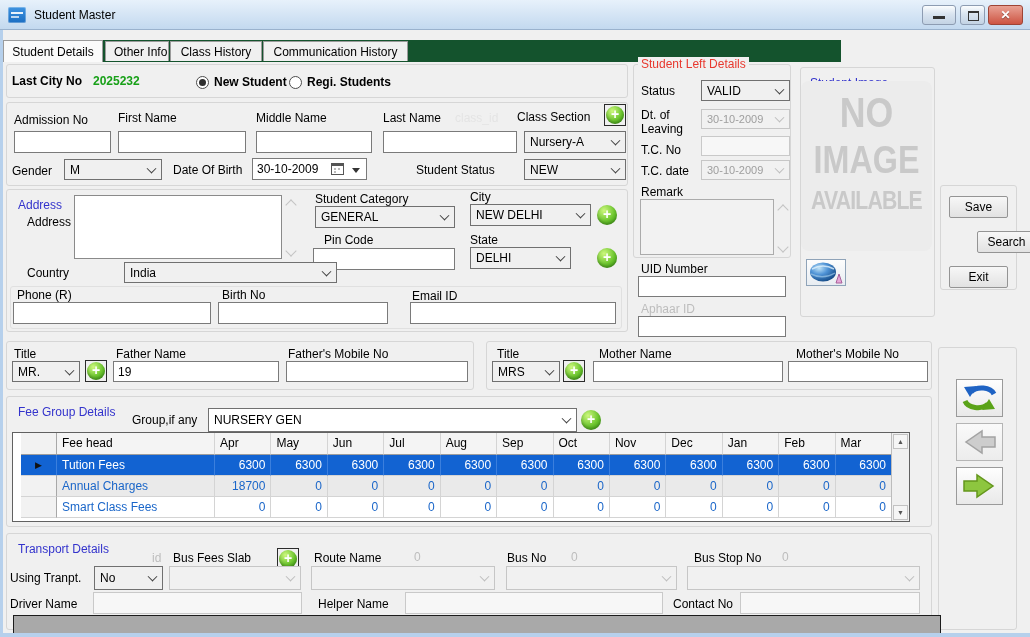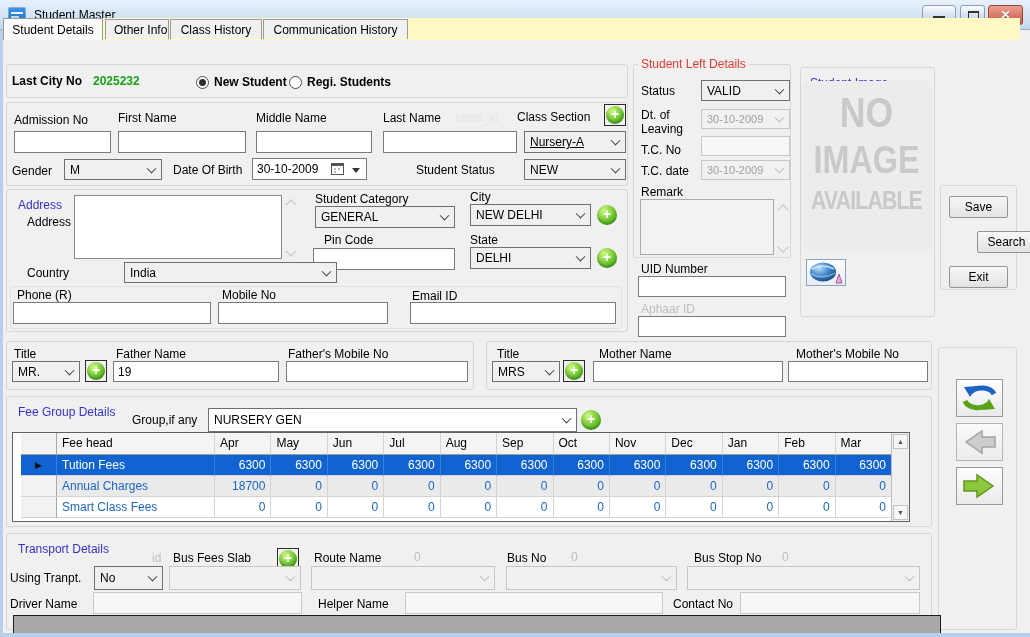--- a/index.html
+++ b/index.html
@@ -18,21 +18,21 @@
   .appicon:after{content:"";position:absolute;left:3px;top:9px;width:8px;height:2px;background:#fff;opacity:.7;}
   .wtitle{position:absolute;left:34px;top:8px;font-size:12px;}
   .capbtn{position:absolute;top:5px;height:20px;border:1px solid #8d9cb2;border-radius:3px;
     background:linear-gradient(#fbfdfe,#d9e4f0 45%,#c3d3e4);box-sizing:border-box;cursor:default;}
   .glyph-min{position:absolute;left:50%;bottom:5px;width:12px;height:3px;margin-left:-6px;background:#333;}
   .glyph-max{position:absolute;left:50%;top:50%;width:9px;height:7px;margin:-4px 0 0 -5px;
     border:1px solid #333;border-top-width:2px;}
   .glyph-x{color:#fff;font-weight:bold;font-size:12px;line-height:18px;text-align:center;display:block;
     text-shadow:0 1px 1px rgba(0,0,0,.4);}
   
-  .tabstrip{position:absolute;left:3px;top:18px;width:1017px;height:22px;background:#fef9c3;}
+  .tabstrip{position:absolute;left:3px;top:40px;width:838px;height:22px;background:#14532d;}
   .tab{position:absolute;top:1px;height:20px;line-height:20px;padding:0 8px;background:#f0f0f0;
     border:1px solid #9b9b9b;border-bottom:none;box-sizing:border-box;white-space:nowrap;}
   .tab.active{top:0;height:22px;line-height:22px;background:#fafafa;z-index:2;}
   
   .lbl{position:absolute;white-space:nowrap;}
   .bold{font-weight:bold;}
   .gb{position:absolute;border:1px solid #d6d6d6;border-radius:3px;box-sizing:border-box;}
   .gb-title{position:absolute;background:#f0f0f0;padding:0 3px;white-space:nowrap;}
   .blue-t{color:var(--title-blue,#3333cc);margin-top:16px;}
   .red-t{color:var(--title-red,#e8382e);}
@@ -145,21 +145,21 @@
   <span class="lbl" style="left:383px;top:111px;">Last Name</span>
   <span class="lbl ghost" style="left:455px;top:111px;">class_id</span>
   <span class="lbl" style="left:517px;top:110px;">Class Section</span>
   <span class="plusbox" style="left:604px;top:104px;">
       <span class="plus">+</span>
     </span>
   <input class="tb" style="left: 14px; top: 131px; width: 97px; height: 22px;">
   <input class="tb" style="left: 118px; top: 131px; width: 128px; height: 22px;">
   <input class="tb" style="left: 256px; top: 131px; width: 116px; height: 22px;">
   <input class="tb" style="left: 383px; top: 131px; width: 134px; height: 22px;">
-  <div class="combo" style="left:524px;top:131px;width:102px;height:22px;text-decoration:underline;">
+  <div class="combo" style="left:524px;top:131px;width:102px;height:22px;">
       <span>Nursery-A</span>
       <span class="chev"></span>
     </div>
 
   <span class="lbl" style="left:12px;top:164px;">Gender</span>
   <div class="combo" style="left:64px;top:159px;width:98px;height:21px;">
       <span>M</span>
       <span class="chev"></span>
     </div>
   <span class="lbl" style="left:173px;top:163px;">Date Of Birth</span>
@@ -188,35 +188,35 @@
     </div>
   <span class="lbl" style="left:470px;top:190px;">City</span>
   <div class="combo" style="left:470px;top:204px;width:121px;height:22px;">
       <span>NEW DELHI</span>
       <span class="chev"></span>
     </div>
   <span class="plus free" style="left:597px;top:205px;">+</span>
   <span class="lbl" style="left:324px;top:233px;">Pin Code</span>
   <input class="tb" style="left: 313px; top: 248px; width: 142px; height: 22px;">
   <span class="lbl" style="left:470px;top:233px;">State</span>
-  <div class="combo" style="left:470px;top:247px;width:121px;height:22px;">
+  <div class="combo" style="left:470px;top:247px;width:101px;height:22px;">
       <span>DELHI</span>
       <span class="chev"></span>
     </div>
   <span class="plus free" style="left:597px;top:248px;">+</span>
   <span class="lbl" style="left:27px;top:266px;">Country</span>
   <div class="combo" style="left:84px;top:262px;width:213px;height:21px;margin-left:40px;">
       <span>India</span>
       <span class="chev"></span>
     </div>
 
   <div class="gb" style="left:10px;top:286px;width:612px;height:43px;border-color:#e0e0e0;"></div>
   <span class="lbl" style="left:17px;top:288px;">Phone (R)</span>
   <input class="tb" style="left: 13px; top: 302px; width: 198px; height: 22px;">
-  <span class="lbl" style="left:222px;top:288px;">Mobile No</span>
+  <span class="lbl" style="left:222px;top:288px;">Birth No</span>
   <input class="tb" style="left: 218px; top: 302px; width: 170px; height: 22px;">
   <span class="lbl" style="left:412px;top:289px;">Email ID</span>
   <input class="tb" style="left: 410px; top: 302px; width: 206px; height: 22px;">
 
   <div class="gb" style="left:633px;top:64px;width:158px;height:194px;">
     <span class="gb-title red-t" style="left:4px;top:-8px;">Student Left Details</span>
   </div>
   <span class="lbl" style="left:641px;top:84px;">Status</span>
   <div class="combo" style="left:701px;top:80px;width:89px;height:21px;">
       <span>VALID</span>

